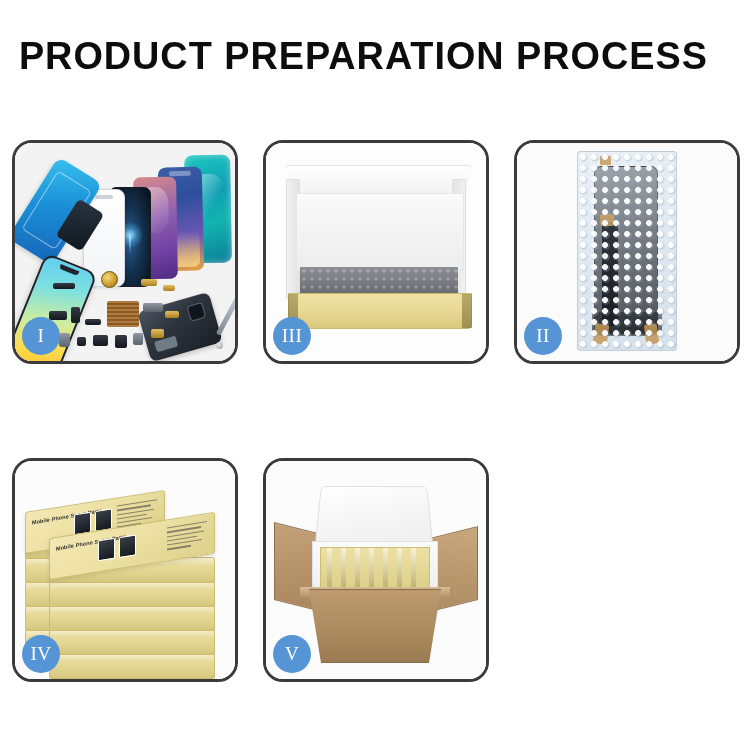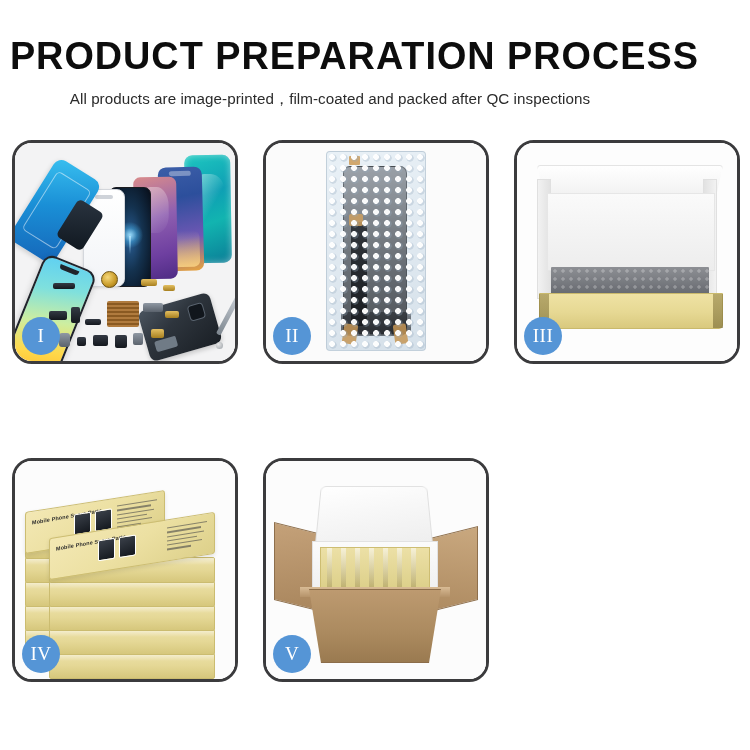--- a/index.html
+++ b/index.html
@@ -17,21 +17,21 @@
     position: relative;
     width: 750px;
     height: 750px;
     background: #ffffff;
   }
 
   
   .header {
     position: absolute;
     top: 36px;
-    left: 0;
+    left: 9px;
     width: 660px;
     text-align: center;
   }
 
   .main-title {
     font-family: "Liberation Sans", sans-serif;
     font-size: 39px;
     font-weight: 700;
     letter-spacing: 1.0px;
     color: #0d0d0d;
@@ -504,21 +504,20 @@
     background: rgba(158,131,96,.85);
   }
 </style>
 </head>
 <body>
 
 <div class="page">
 
   <div class="header">
     <div class="main-title">PRODUCT PREPARATION PROCESS</div>
-    <div class="sub-title">All products are image-printed，film-coated and packed after QC inspections</div>
   </div>
 
   <div class="grid">
 
     <div class="panel">
       <div class="panel-inner">
         <div class="p1-bg"></div>
 
         <div class="ph-stack ph-teal"></div>
         <div class="ph-stack ph-blue"></div>
@@ -552,50 +551,50 @@
         <div class="part dark pr10"></div>
         <div class="part dark pr11"></div>
         <div class="part grey pr12"></div>
         <div class="part gold pr13"></div>
         <div class="part dark pr14"></div>
 
         <div class="tweezer"></div>
         <div class="screws"></div>
       </div>
       <div class="badge">I</div>
+    </div>
+
+    <div class="panel">
+      <div class="panel-inner">
+        <div class="p3-bg"></div>
+        <div class="p3-lid"></div>
+        <div class="p3-left"></div>
+        <div class="p3-right"></div>
+        <div class="p3-foamback"></div>
+        <div class="p3-grey"></div>
+        <div class="p3-boxfront"></div>
+      </div>
+      <div class="badge">III</div>
     </div>
 
     <div class="panel">
       <div class="panel-inner">
         <div class="p2-wrap"></div>
         <div class="p2-bag">
           <div class="p2-screen"></div>
           <div class="p2-flex"></div>
           <div class="p2-band"></div>
           <div class="p2-tapetop"></div>
           <div class="p2-tape1"></div>
           <div class="p2-tape2"></div>
           <div class="p2-tape3"></div>
           <div class="p2-bubbles"></div>
         </div>
       </div>
       <div class="badge">II</div>
-    </div>
-
-    <div class="panel">
-      <div class="panel-inner">
-        <div class="p3-bg"></div>
-        <div class="p3-lid"></div>
-        <div class="p3-left"></div>
-        <div class="p3-right"></div>
-        <div class="p3-foamback"></div>
-        <div class="p3-grey"></div>
-        <div class="p3-boxfront"></div>
-      </div>
-      <div class="badge">III</div>
     </div>
 
     <div class="panel">
       <div class="panel-inner">
         <div class="p4-bg"></div>
 
         <div class="p4-stackA">
           <div class="bx" style="top:128px"></div>
           <div class="bx" style="top:104px"></div>
           <div class="bx" style="top:80px"></div>

